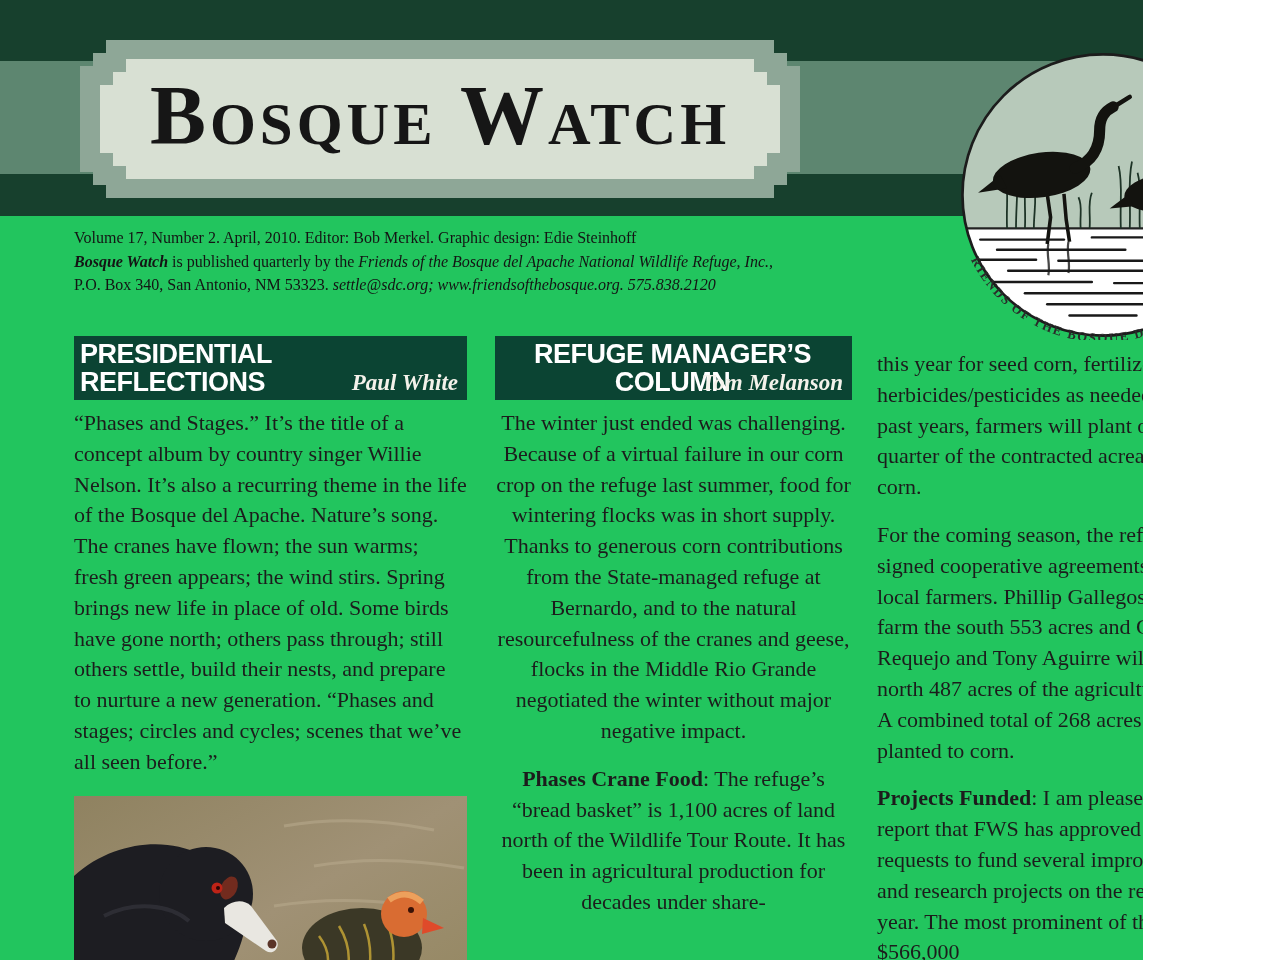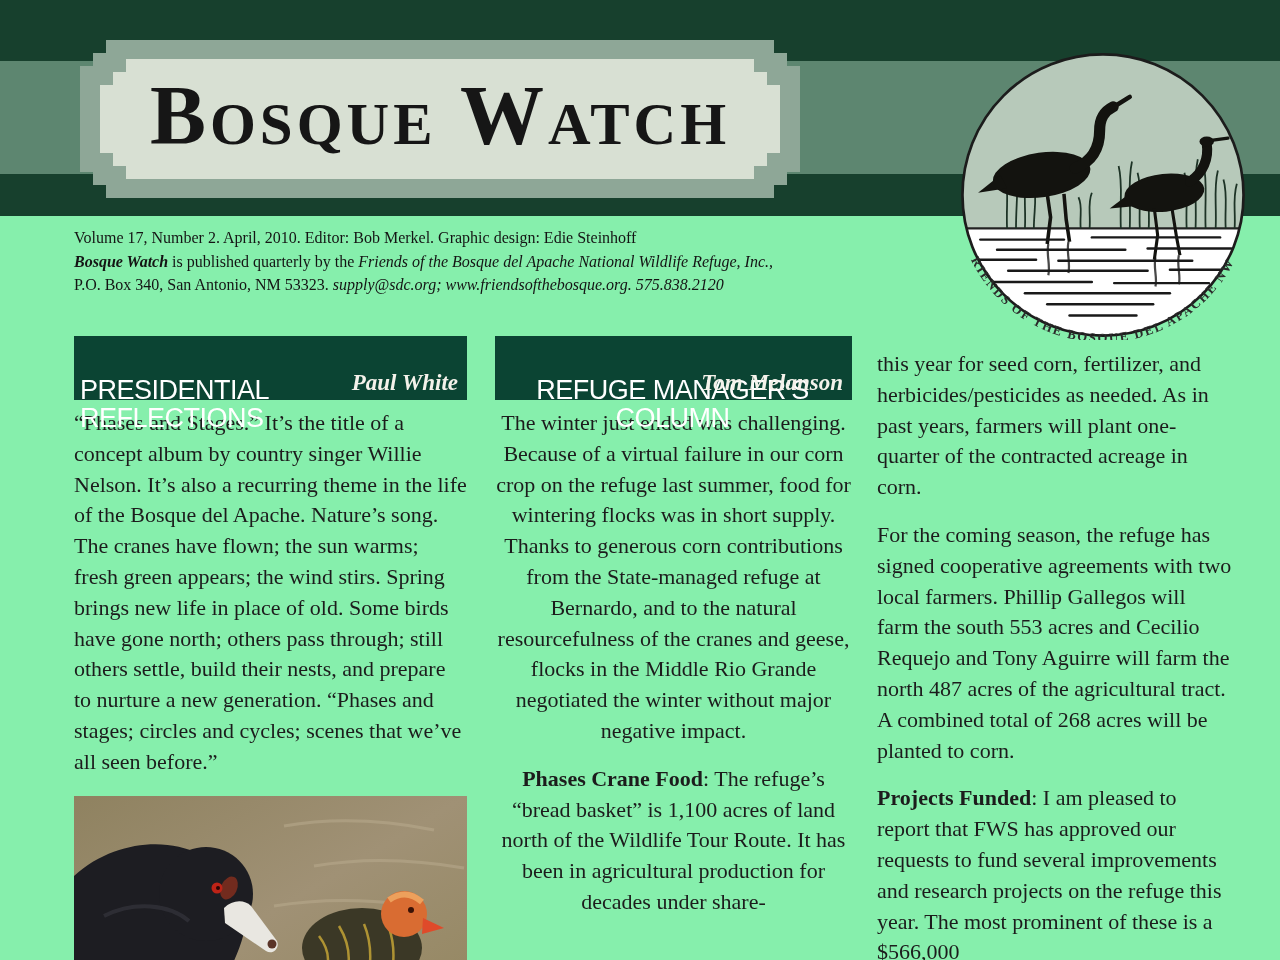--- a/index.html
+++ b/index.html
@@ -1,18 +1,18 @@
 <!DOCTYPE html>
 <html><head>
 <meta charset="utf-8">
 <style>
   * { margin:0; padding:0; box-sizing:border-box; }
   html,body { width:1280px; height:960px; overflow:hidden; background:#fff; }
   body { font-family:"Liberation Serif", serif; color:#1e1e1e; }
-  .page { position:relative; width:1280px; height:960px; background:#86efac; overflow:hidden; }
+  .page { position:relative; width:1143px; height:960px; background:#22c55e; overflow:hidden; }
 
   
   .band { position:absolute; left:0; width:1280px; }
   .band1 { top:0;   height:61px;  background:#17402d; }
   .band2 { top:61px; height:113px; background:#5d8670; }
   .band3 { top:174px; height:42px; background:#17402d; }
 
   
   .plaque { position:absolute; left:80px; top:40px; width:720px; height:158px; background:#8ea797;
     clip-path:polygon(26px 0,694px 0,694px 13px,707px 13px,707px 26px,720px 26px,720px 132px,707px 132px,707px 145px,694px 145px,694px 158px,26px 158px,26px 145px,13px 145px,13px 132px,0 132px,0 26px,13px 26px,13px 13px,26px 13px); }
@@ -30,21 +30,21 @@
   .pubinfo i { font-style:italic; }
   .pubinfo .bi { font-style:italic; font-weight:700; }
 
   
   .col { position:absolute; top:336px; }
   .col1 { left:74px;  width:393px; }
   .col2 { left:495px; width:357px;text-align:center; }
   .col3 { left:877px; width:355px; }
 
   .colbar { position:relative; height:64px; background:#0b4433; color:#ffffff; padding:4px 8px 0 6px; }
-  .colbar .bartitle { font-family:"Liberation Sans", sans-serif; font-weight:400; font-size:27px; line-height:28px; letter-spacing:-0.5px;margin-top:36px; }
+  .colbar .bartitle { font-family:"Liberation Sans", sans-serif; font-weight:700; font-size:27px; line-height:28px; letter-spacing:-0.5px; }
   .colbar .byline { position:absolute; right:9px; bottom:4px; font-family:"Liberation Serif", serif;
     font-style:italic; font-weight:700; font-size:23px; color:#f4f2ea; }
 
   .body-text { font-size:22px; line-height:30.8px; color:#1c1c1c; }
   .col .body-text { margin-top:8px; }
   .col3 { padding-top:5px; }
   .body-text p { margin-bottom:17px;font-family:Liberation Serif, serif; }
   .body-text p:last-child { margin-bottom:0; }
   .lead { font-weight:700; }
 
@@ -140,21 +140,21 @@
     </g>
     <circle cx="130" cy="130" r="126" fill="none" stroke="#1c1c1c" stroke-width="2.4"></circle>
     <text font-family="Liberation Serif, serif" font-size="11.5" font-weight="700" letter-spacing="1.6" fill="#2a2a2a">
       <textPath href="#textarc" startOffset="50%" text-anchor="middle">FRIENDS OF THE BOSQUE DEL APACHE NWR</textPath>
     </text>
   </svg>
 
   <div class="pubinfo">
     <div><span>Volume 17, Number 2. April, 2010. Editor: Bob Merkel. Graphic design: Edie Steinhoff</span></div>
     <div><span class="bi">Bosque Watch</span><span> is published quarterly by the </span><i>Friends of the Bosque del Apache National Wildlife Refuge, Inc.,</i></div>
-    <div><span>P.O. Box 340, San Antonio, NM 53323. </span><i>supply@sdc.org; www.friendsofthebosque.org. 575.838.2120</i></div>
+    <div><span>P.O. Box 340, San Antonio, NM 53323. </span><i>settle@sdc.org; www.friendsofthebosque.org. 575.838.2120</i></div>
   </div>
 
   <div class="col col1">
     <div class="colbar">
       <div class="bartitle">
         <div>PRESIDENTIAL</div>
         <div>REFLECTIONS</div>
       </div>
       <span class="byline">Paul White</span>
     </div>

